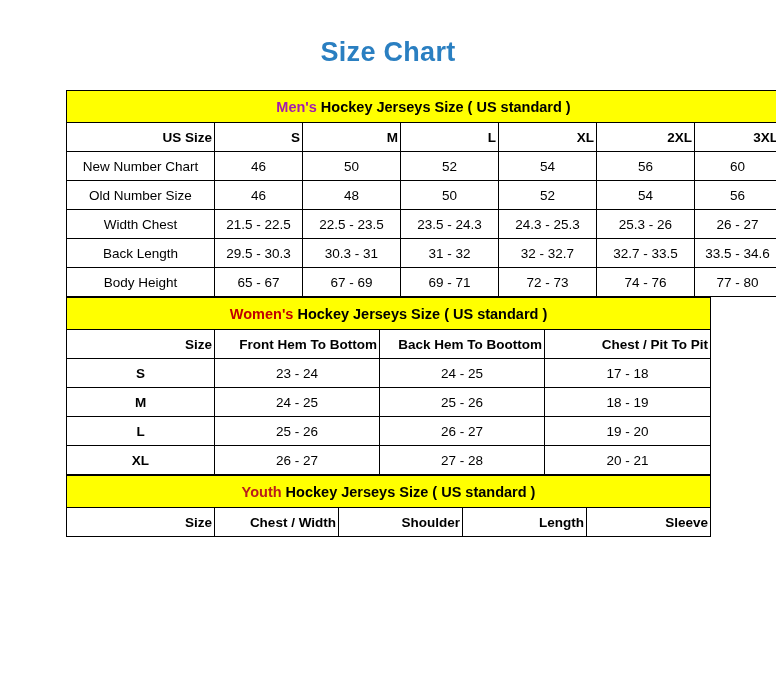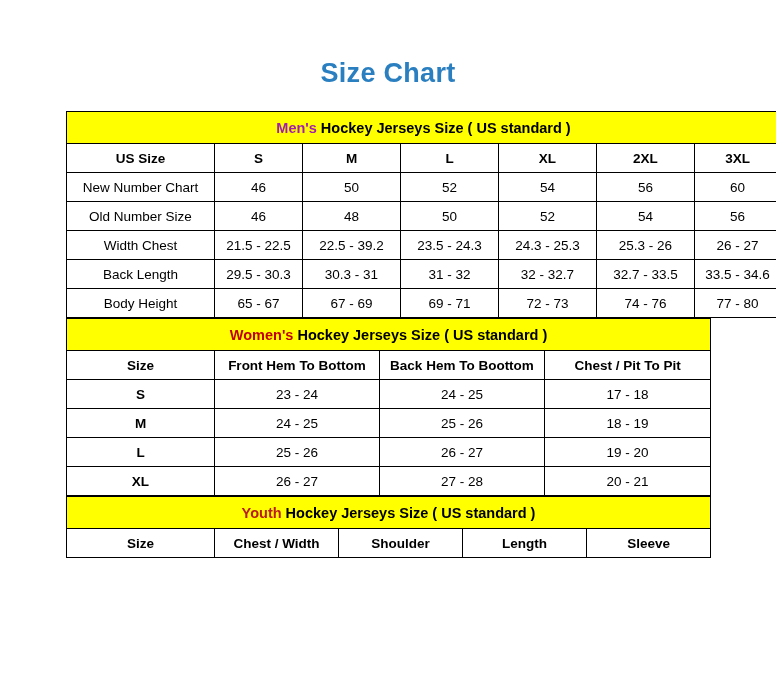--- a/index.html
+++ b/index.html
@@ -19,21 +19,21 @@
     width: 776px;
     height: 692px;
     box-sizing: border-box;
   }
   .title {
     text-align: center;
     color: #2a7fc1;
     font-size: 27px;
     font-weight: bold;
     letter-spacing: 0.3px;
-    padding-top: 60px;
+    padding-top: 39px;
     line-height: 1;
   }
   .tables {
     margin: 0 auto;
     padding-top: 24px;
     width: 644px;
   }
   table {
     border-collapse: collapse;
     width: 644px;
@@ -52,20 +52,21 @@
     background: #ffff00;
     font-weight: bold;
     font-size: 14.5px;
     height: 31px;
   }
   .banner .accent-men { color: #a21caf; }
   .banner .accent-women { color: #c00000; }
   .banner .accent-youth { color: #b91c1c; }
   .hdr td {
     font-weight: bold;
+    text-align: right;
   }
   .rowlabel {
     font-weight: normal;
   }
   .sizecol { font-weight: bold; }
 </style>
 </head>
 <body>
 
 <div class="page">
@@ -111,21 +112,21 @@
           <td>46</td>
           <td>48</td>
           <td>50</td>
           <td>52</td>
           <td>54</td>
           <td>56</td>
         </tr>
         <tr>
           <td class="rowlabel">Width Chest</td>
           <td>21.5 - 22.5</td>
-          <td>22.5 - 39.2</td>
+          <td>22.5 - 23.5</td>
           <td>23.5 - 24.3</td>
           <td>24.3 - 25.3</td>
           <td>25.3 - 26</td>
           <td>26 - 27</td>
         </tr>
         <tr>
           <td class="rowlabel">Back Length</td>
           <td>29.5 - 30.3</td>
           <td>30.3 - 31</td>
           <td>31 - 32</td>

